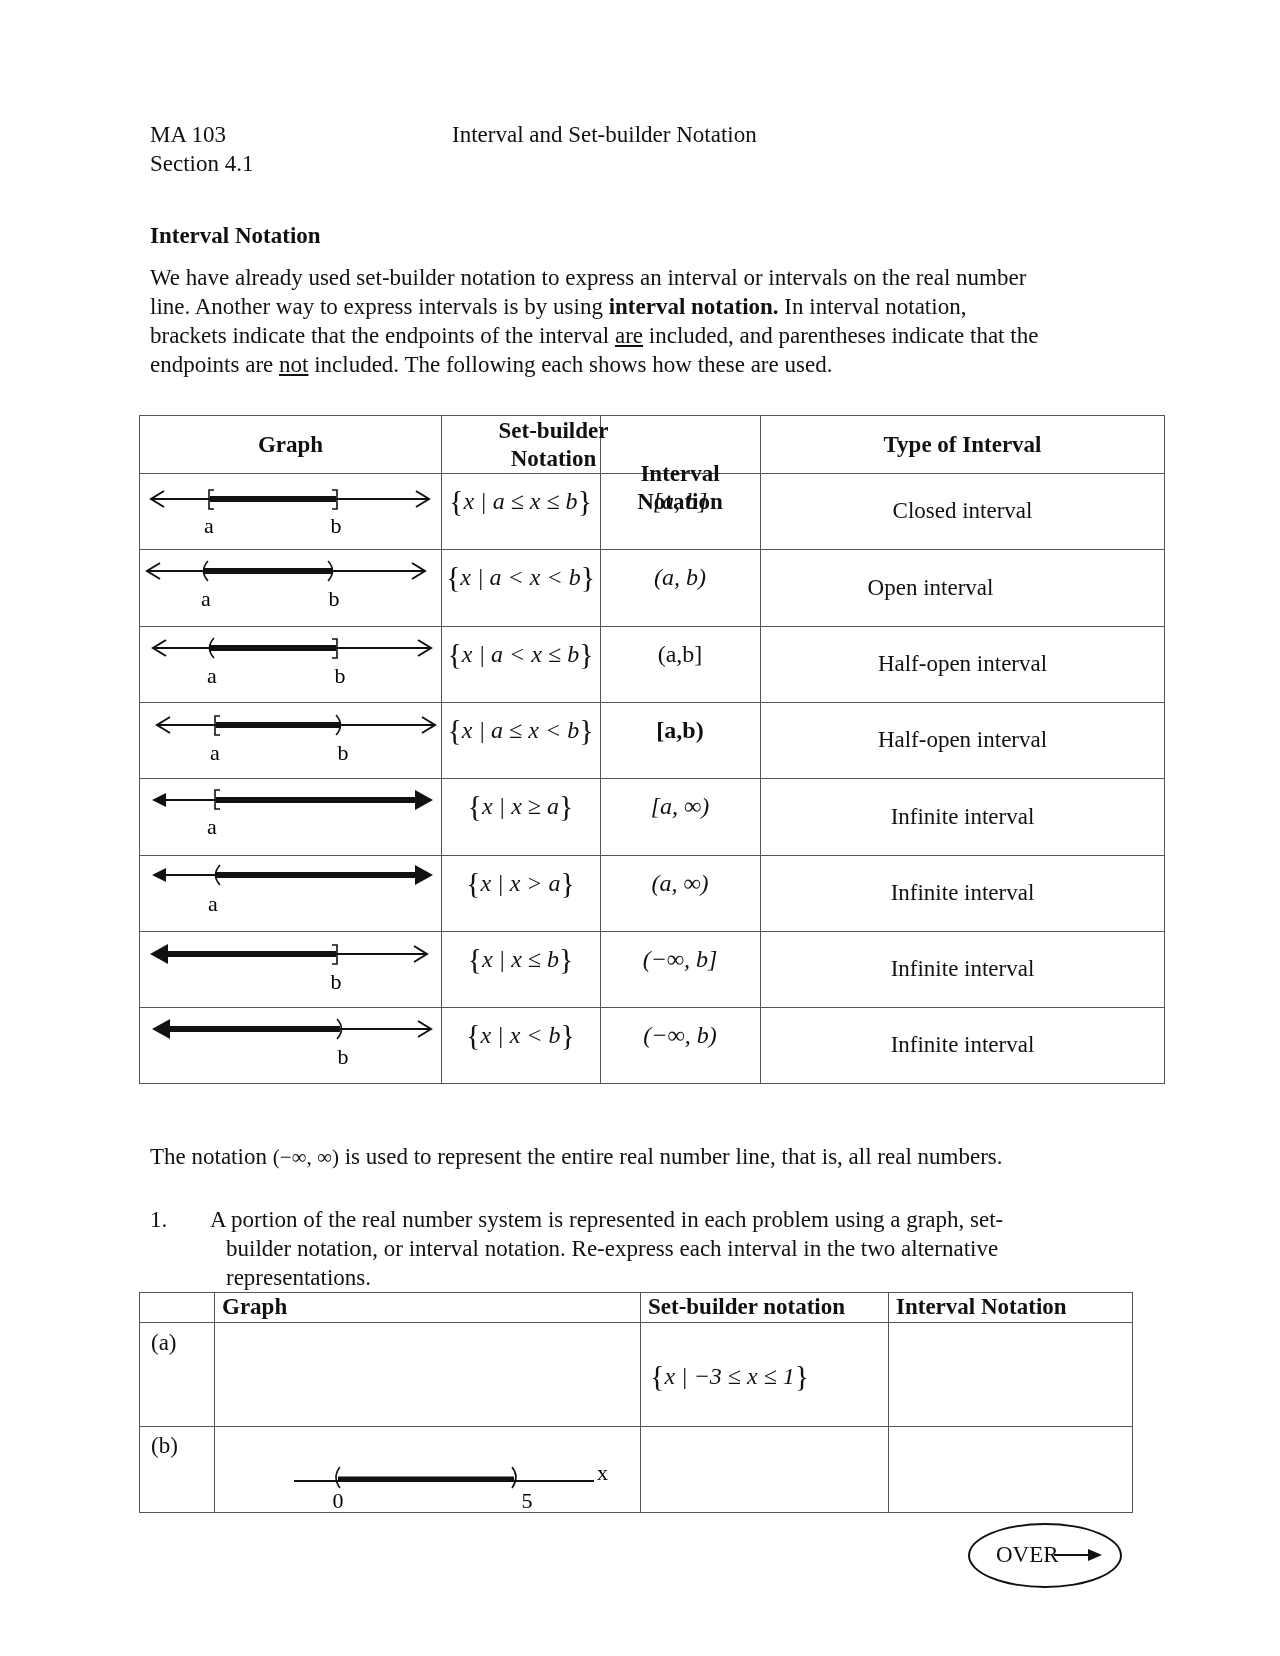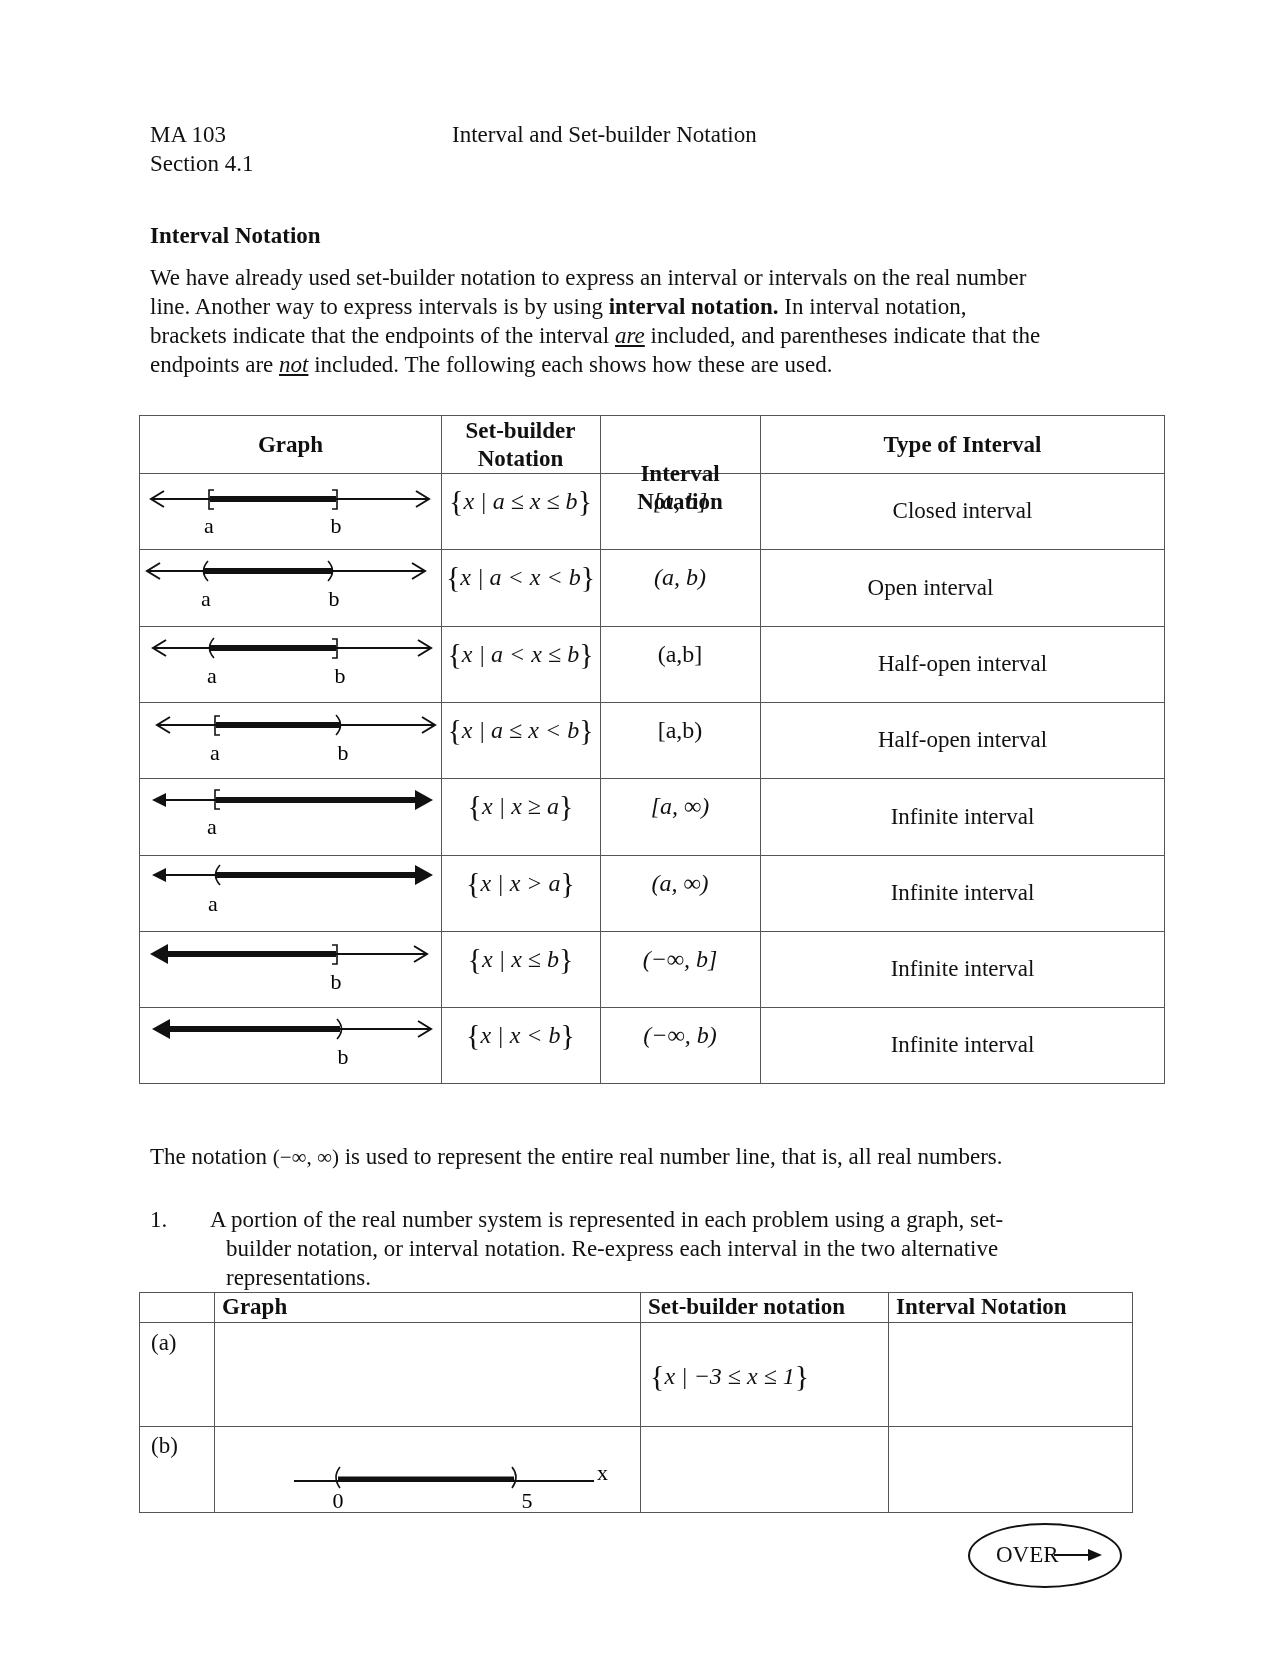--- a/index.html
+++ b/index.html
@@ -1,21 +1,21 @@
 <!DOCTYPE html>
 <html><head>
 <meta charset="utf-8">
 <style>
   html, body { margin:0; padding:0; background:#ffffff; }
   body { width:1280px; height:1656px; position:relative; overflow:hidden;
          font-family:"Liberation Serif", serif; color:#111; }
   .abs { position:absolute; }
   .t { font-size:23px; line-height:28px; white-space:nowrap; }
   .b { font-weight:bold; }
-  .u { text-decoration:underline;font-style:italic; }
+  .u { text-decoration:underline; }
   .para { left:150px; top:263px; width:1000px; font-size:23px; line-height:29px; }
   .para p { margin:0; white-space:nowrap; }
 
   
   .mt { position:absolute; left:139px; top:415px; width:1026px; height:669px;
         border:1.5px solid #555; box-sizing:border-box; }
   .vl { position:absolute; top:0; bottom:0; width:0; border-left:1.5px solid #555; }
   .hl { position:absolute; left:0; right:0; height:0; border-top:1.5px solid #555; }
   .cell { position:absolute; display:flex; align-items:center; justify-content:center;
           text-align:center; font-size:23px; line-height:28px; }
@@ -55,21 +55,21 @@
   <div class="hl" style="top:57px;"></div>
   <div class="hl" style="top:133px;"></div>
   <div class="hl" style="top:210px;"></div>
   <div class="hl" style="top:286px;"></div>
   <div class="hl" style="top:362px;"></div>
   <div class="hl" style="top:439px;"></div>
   <div class="hl" style="top:515px;"></div>
   <div class="hl" style="top:591px;"></div>
 
   <div class="cell hdr" style="left:0;top:0;width:301px;height:57px;">Graph</div>
-  <div class="cell hdr" style="left:301px;top:0;width:159px;height:57px;flex-direction:column;">
+  <div class="cell hdr" style="left:301px;top:0;width:159px;height:57px;flex-direction:column;padding-left:33px;">
     <span>Set-builder</span>
     <span>Notation</span>
   </div>
   <div class="cell hdr" style="left:460px;top:0;width:160px;height:57px;flex-direction:column;margin-top:43px;">
     <span>Interval</span>
     <span>Notation</span>
   </div>
   <div class="cell hdr" style="left:620px;top:0;width:405px;height:57px;">Type of Interval</div>
 
   <svg class="graph-svg" style="top:57px;" width="301" height="76" viewBox="0 0 301 76">
@@ -189,21 +189,21 @@
     </div>
   <div class="cell math" style="left:301px;top:591px;width:159px;height:56px;">
       <span class="brace">{</span>
       <span>x | x &lt; b</span>
       <span class="brace">}</span>
     </div>
 
   <div class="cell math" style="left:460px;top:133px;width:160px;height:56px;">(a, b)</div>
   <div class="cell math" style="left:460px;top:57px;width:160px;height:56px;">[a, b]</div>
   <div class="cell mathn" style="left:460px;top:210px;width:160px;height:56px;">(a,b]</div>
-  <div class="cell mathn" style="left:460px;top:286px;width:160px;height:56px;">[a,b)</div>
+  <div class="cell mathn" style="left:460px;top:286px;width:160px;height:56px;font-weight:bold;">[a,b)</div>
   <div class="cell math" style="left:460px;top:362px;width:160px;height:56px;">[a, ∞)</div>
   <div class="cell math" style="left:460px;top:439px;width:160px;height:56px;">(a, ∞)</div>
   <div class="cell math" style="left:460px;top:515px;width:160px;height:56px;">(−∞, b]</div>
   <div class="cell math" style="left:460px;top:591px;width:160px;height:56px;">(−∞, b)</div>
 
   <div class="cell" style="left:620px;top:57px;width:405px;height:76px;">Closed interval</div>
   <div class="cell" style="left:620px;top:133px;width:341px;height:77px;">Open interval</div>
   <div class="cell" style="left:620px;top:210px;width:405px;height:76px;">Half-open interval</div>
   <div class="cell" style="left:620px;top:286px;width:405px;height:76px;">Half-open interval</div>
   <div class="cell" style="left:620px;top:362px;width:405px;height:77px;">Infinite interval</div>

